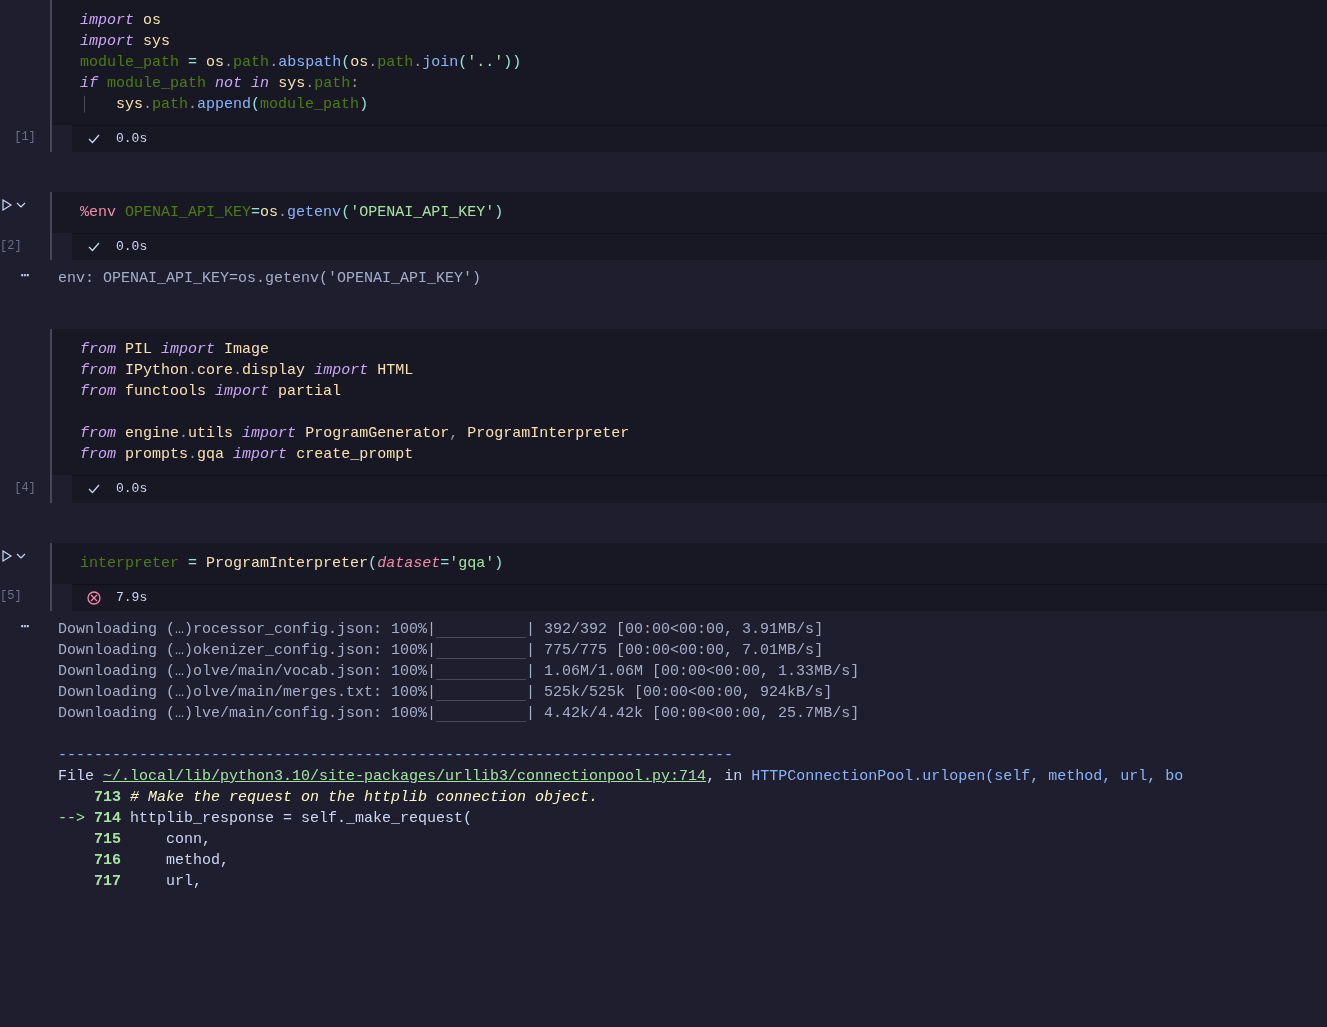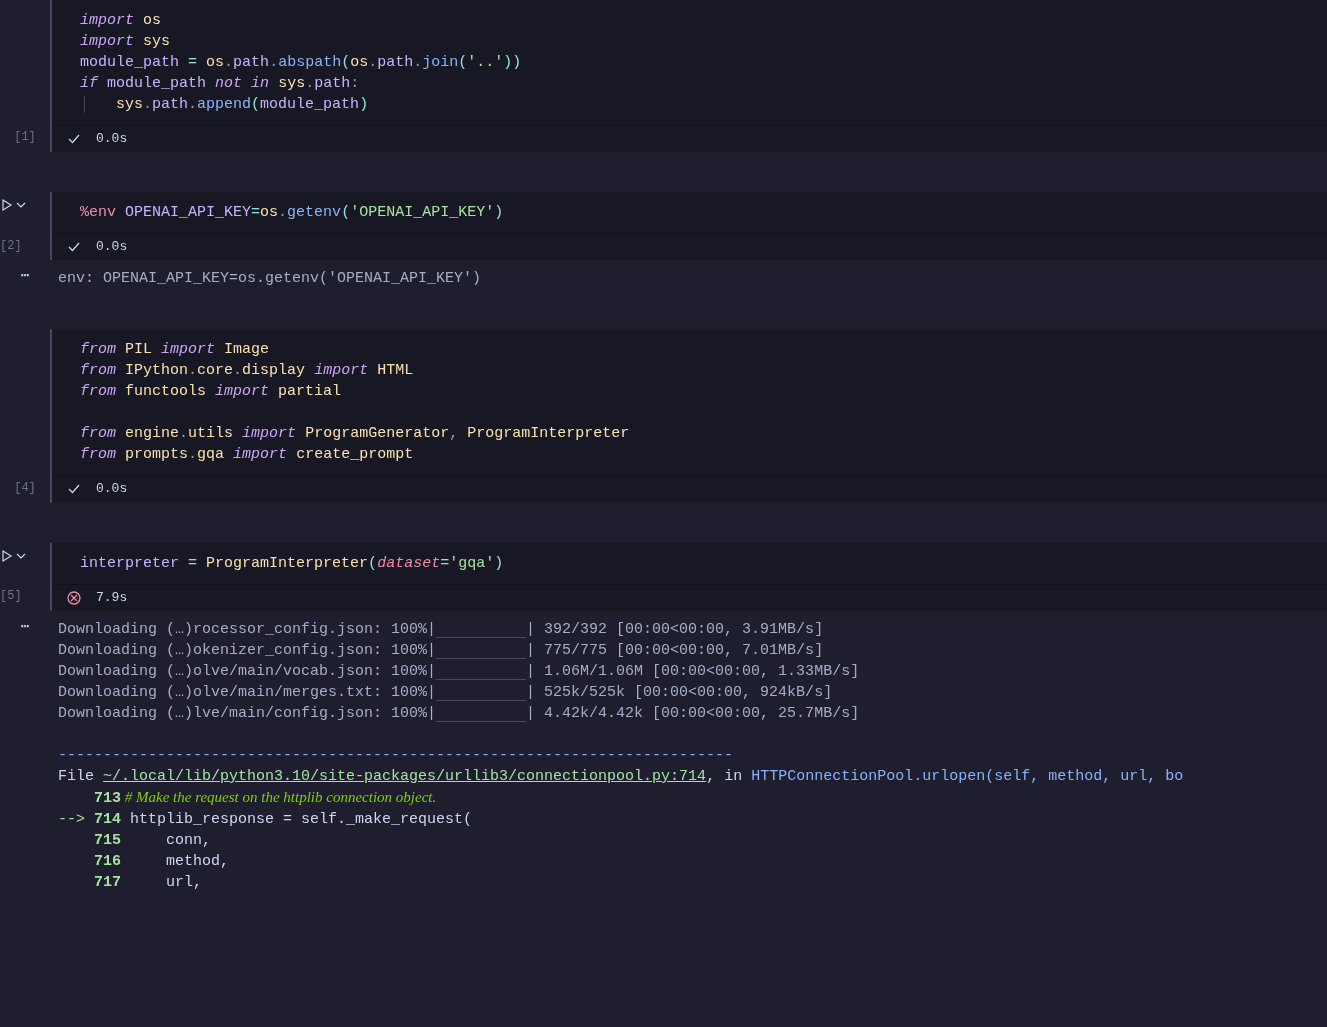--- a/index.html
+++ b/index.html
@@ -52,20 +52,21 @@
     padding: 10px 0 10px 28px;
   }
   .code-line { white-space: pre; font-family: inherit; }
   .status-bar {
     display: flex;
     align-items: center;
     gap: 14px;
     padding: 4px 0 4px 14px;
     background: #181825;
     border-top: 1px solid #11111b;
+    margin-left: 20px;
   }
   .status-icon {
     width: 16px; height: 16px;
     display: inline-flex; align-items: center; justify-content: center;
   }
   .status-time { color: #cdd6f4; font-size: 13px; }
   .output-area {
     padding: 8px 0 0 0;
     color: #a6adc8;
     margin-left: 8px;
@@ -81,34 +82,34 @@
   }
   .output-row { display: flex; margin-bottom: 40px; }
   .output-row-tight { display: flex; }
 
   
   .kw   { color: #cba6f7; font-style: italic; } 
   .mod  { color: #f9e2af; }  
   .func { color: #89b4fa; }  
   .op   { color: #94e2d5; }  
   .str  { color: #a6e3a1; }  
-  .var  { color: #c4b5fd; }  
+  .var  { color: #4d7c0f; }  
   .punc { color: #9399b2; }
   .magic{ color: #f38ba8; }  
   .param{ color: #f38ba8; font-style: italic; margin-top: 44px; }
   .cls  { color: #f9e2af; }
 
   
   .tb-dash   { color: #89b4fa; }
   .tb-err    { color: #f38ba8; }
   .tb-file   { color: #a6e3a1; text-decoration: underline; }
   .tb-loc    { color: #89b4fa; }
   .tb-lineno { color: #a6e3a1; font-weight: bold; }
   .tb-arrow  { color: #a6e3a1; }
-  .tb-comment{ color: #84cc16; font-style: italic; font-family: Liberation Serif, serif; }
+  .tb-comment{ color: #fef9c3; font-style: italic; }
   .tb-text   { color: #cdd6f4; }
 
   .guide { color: #45475a; }
 
   .play-icon svg, .chev-icon svg, .check-icon svg, .err-icon svg { display: block; }
 </style>
 </head>
 <body>
 
 <div class="notebook">

